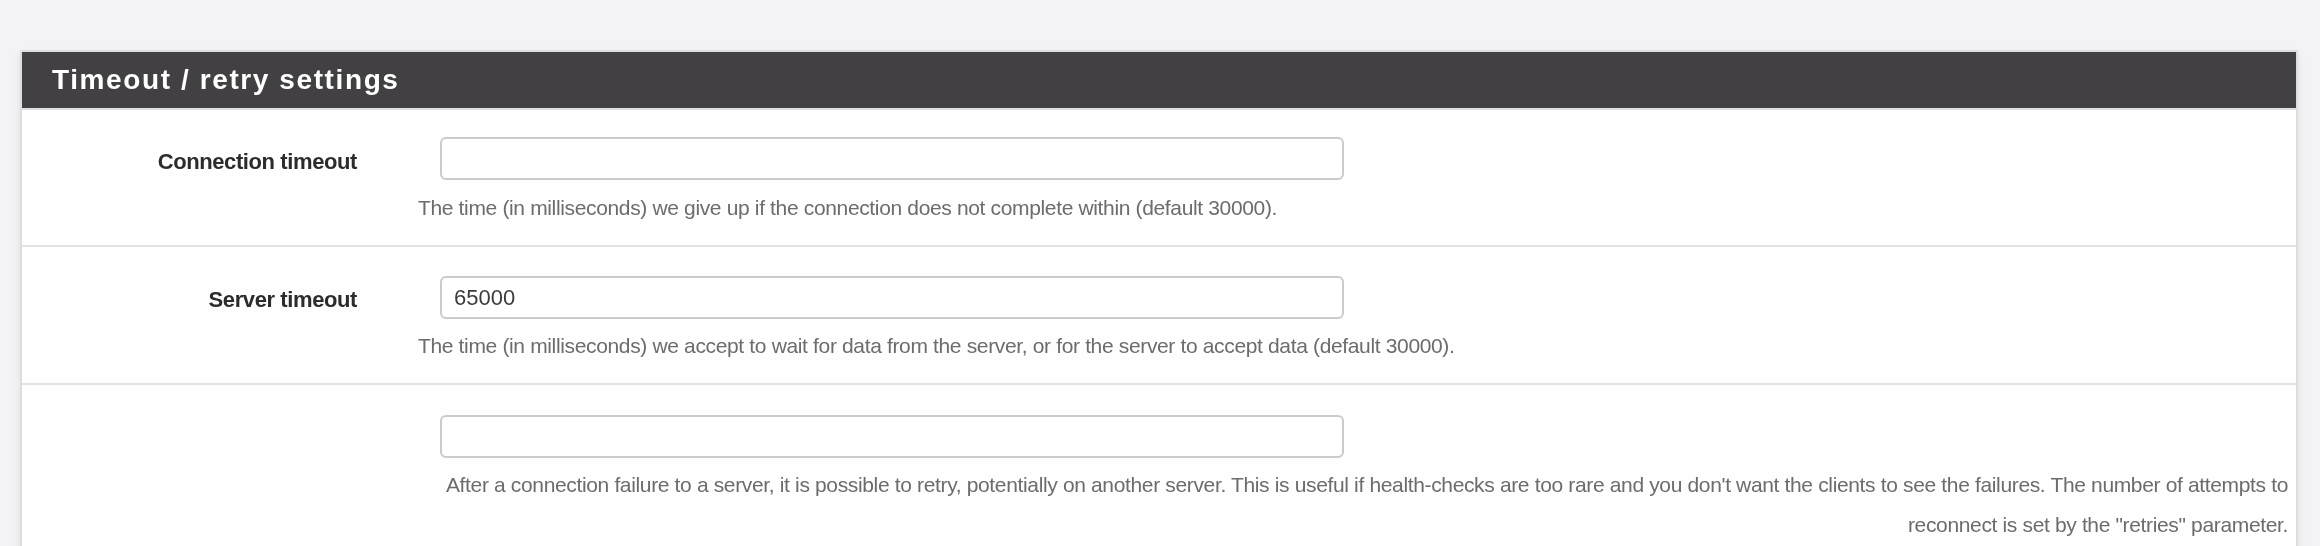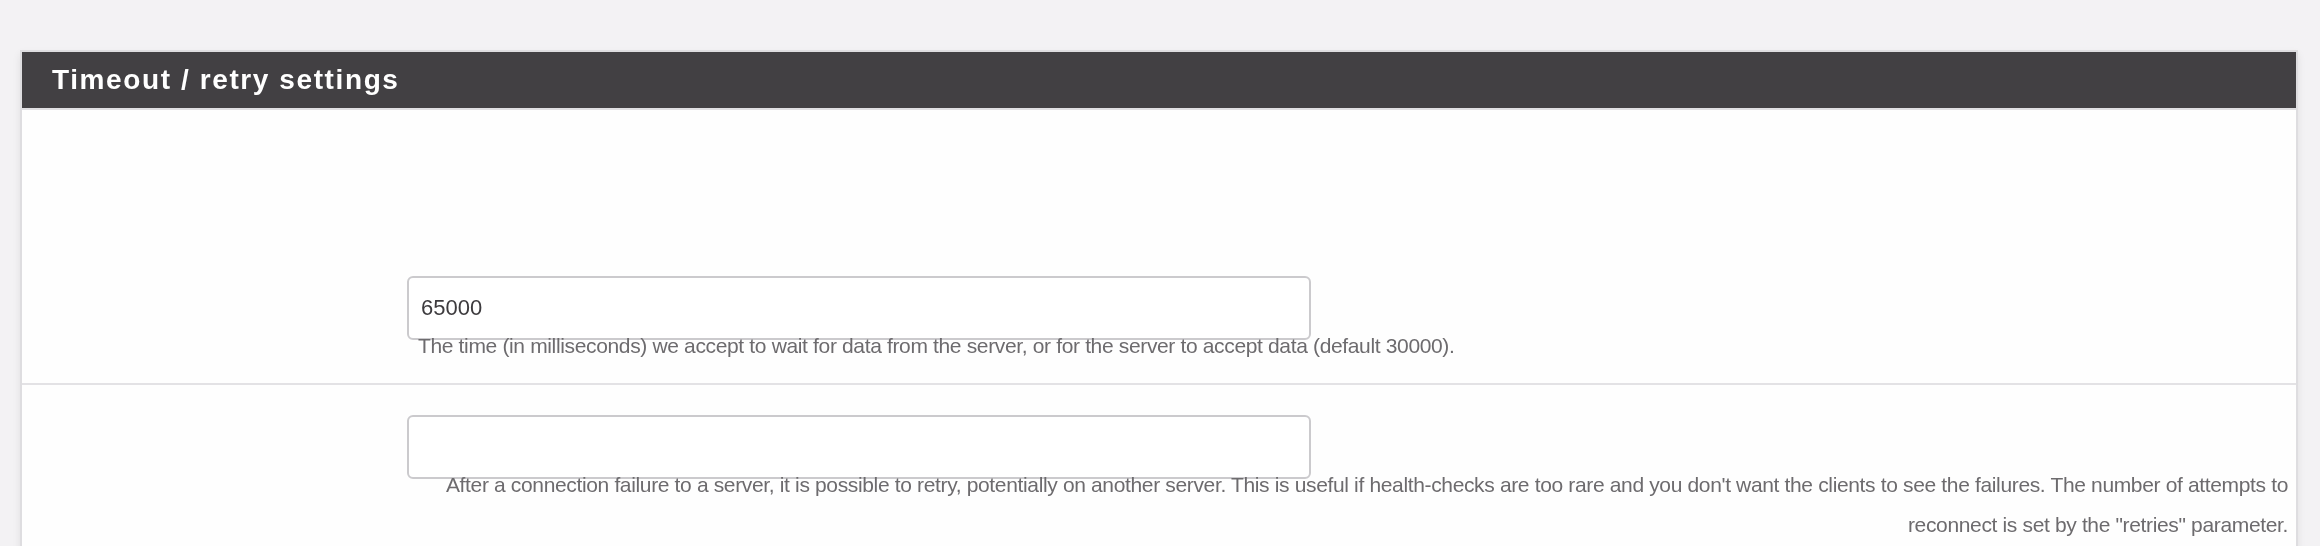--- a/index.html
+++ b/index.html
@@ -61,23 +61,23 @@
     text-align: right;
     font-size: 22px;
     font-weight: bold;
     color: #2d2b2e;
     letter-spacing: -0.4px;
     line-height: 26px;
     white-space: nowrap;
   }
   .field {
     position: absolute;
-    left: 385px;
+    left: 418px;
     width: 904px;
-    height: 64px;
+    height: 43px;
     box-sizing: border-box;
     border: 2px solid #cbcacd;
     border-radius: 6px;
     background: #ffffff;
     font-family: "Liberation Sans", sans-serif;
     font-size: 22px;
     color: #3d3b3e;
     padding: 0 12px;
     outline: none;
   }
@@ -92,22 +92,28 @@
   }
 </style>
 </head>
 <body>
 
 <div class="panel">
   <div class="panel-header">
     <div class="panel-title">Timeout / retry settings</div>
   </div>
 
+  <div class="row" style="top:56px; height:139px;">
+    <label class="row-label" style="top:41px;" for="conn-timeout">Connection timeout</label>
+    <input id="conn-timeout" class="field" type="text" style="top: 29px;" value="">
+    <div class="help" style="top:80px;">The time (in milliseconds) we give up if the connection does not complete within (default 30000).</div>
+  </div>
 
   <div class="row" style="top:195px; height:138px;">
+    <label class="row-label" style="top:40px;" for="server-timeout">Server timeout</label>
     <input id="server-timeout" class="field" type="text" style="top: 29px;" value="65000">
     <div class="help" style="top:79px;">The time (in milliseconds) we accept to wait for data from the server, or for the server to accept data (default 30000).</div>
   </div>
 
   <div class="row last" style="top:333px; height:175px;">
     <input id="retries" class="field" type="text" style="top: 30px;" value="">
     <div class="help" style="top:80px;text-align:right;">After a connection failure to a server, it is possible to retry, potentially on another server. This is useful if health-checks are too rare and you don't want the clients to see the failures. The number of attempts to reconnect is set by the "retries" parameter.</div>
   </div>
 </div>
 

